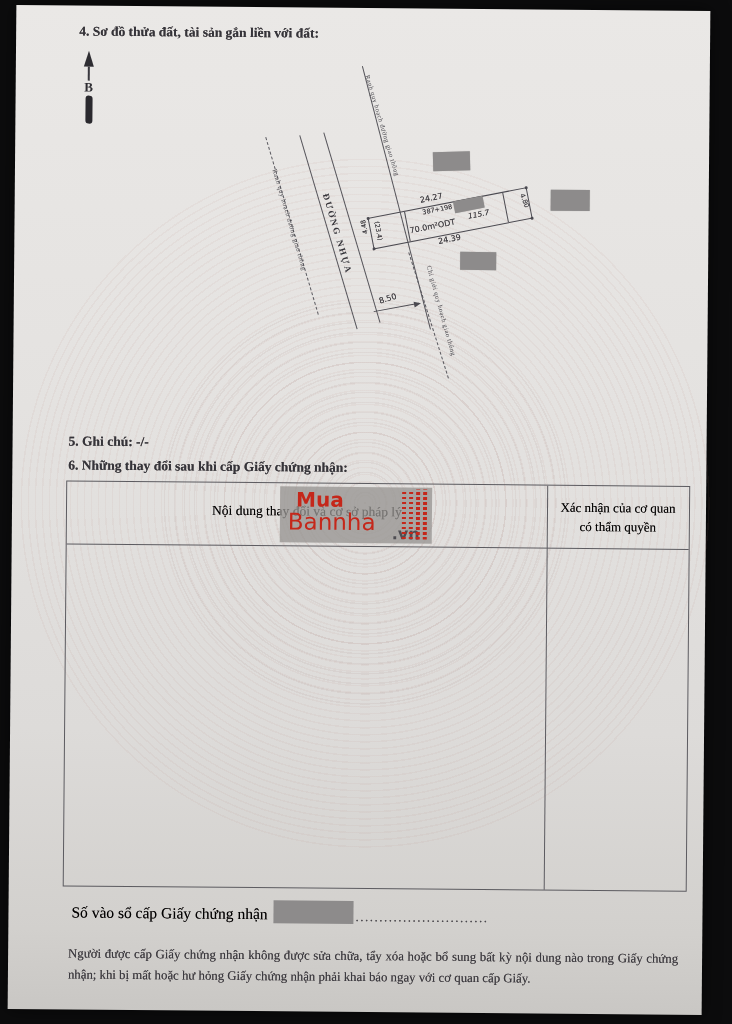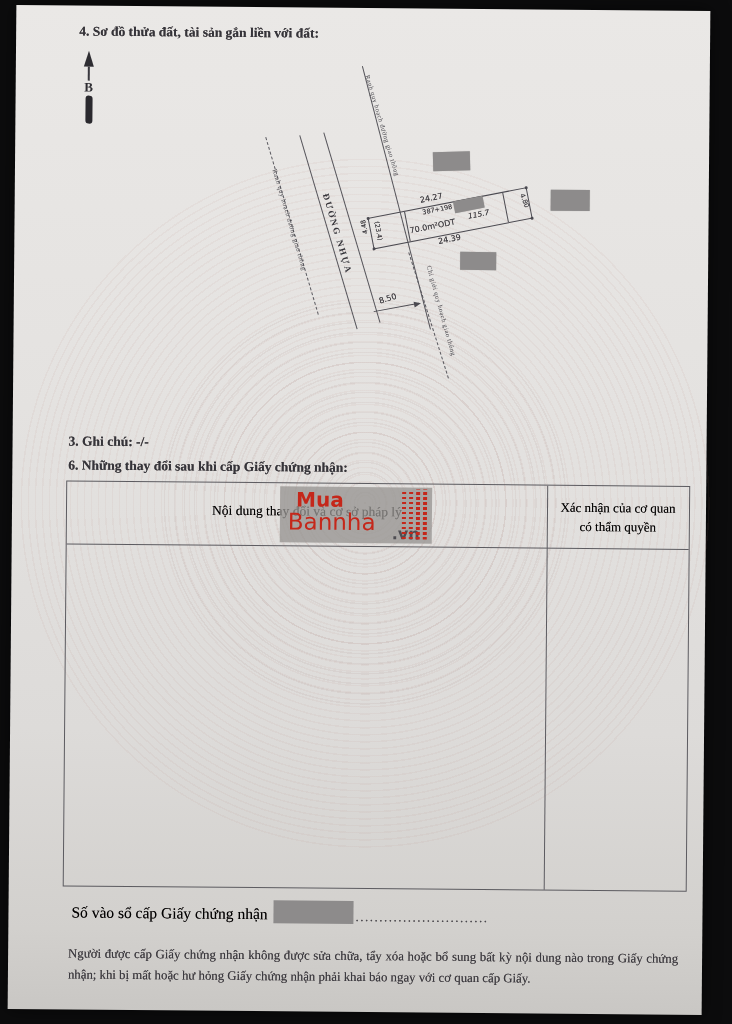--- a/index.html
+++ b/index.html
@@ -121,21 +121,21 @@
     <div class="ptxt draw" style="left:54px;top:-13px;font-size:8px;">24.27</div>
     <div class="ptxt draw" style="left:64px;top:31px;font-size:8px;">24.39</div>
     <div class="ptxt draw" style="left:-13px;top:3px;font-size:6.5px;transform:rotate(-90deg);transform-origin:center;">4.48</div>
     <div class="ptxt draw" style="left:159px;top:4px;font-size:6.5px;transform:rotate(80deg);transform-origin:left top;">4.80</div>
   </div>
 
   <div class="redaction" style="left:418px;top:143px;width:37px;height:19px;transform:rotate(-2deg);"></div>
   <div class="redaction" style="left:536px;top:180px;width:39px;height:21px;"></div>
   <div class="redaction" style="left:446px;top:243px;width:36px;height:18px;"></div>
 
-  <div class="t serif bold" style="left:56px;top:428px;font-size:13.5px;">3. Ghi chú: -/-</div>
+  <div class="t serif bold" style="left:56px;top:428px;font-size:13.5px;">5. Ghi chú: -/-</div>
   <div class="t serif bold" style="left:56px;top:452px;font-size:13.5px;">6. Những thay đổi sau khi cấp Giấy chứng nhận:</div>
 
   <div class="ctable">
     <div class="vdiv"></div>
     <div class="hline"></div>
     <div class="th1 serif">Nội dung thay đổi và cơ sở pháp lý</div>
     <div class="th2 serif">
       <div>Xác nhận của cơ quan</div>
       <div>có thẩm quyền</div>
     </div>

